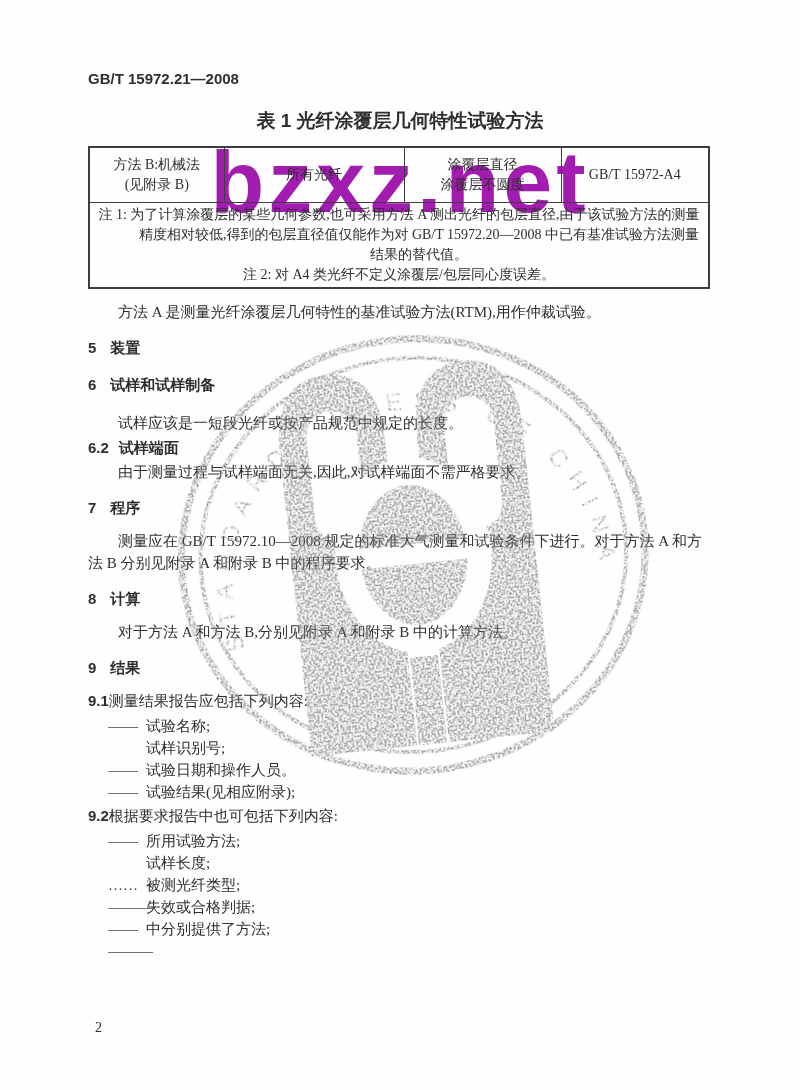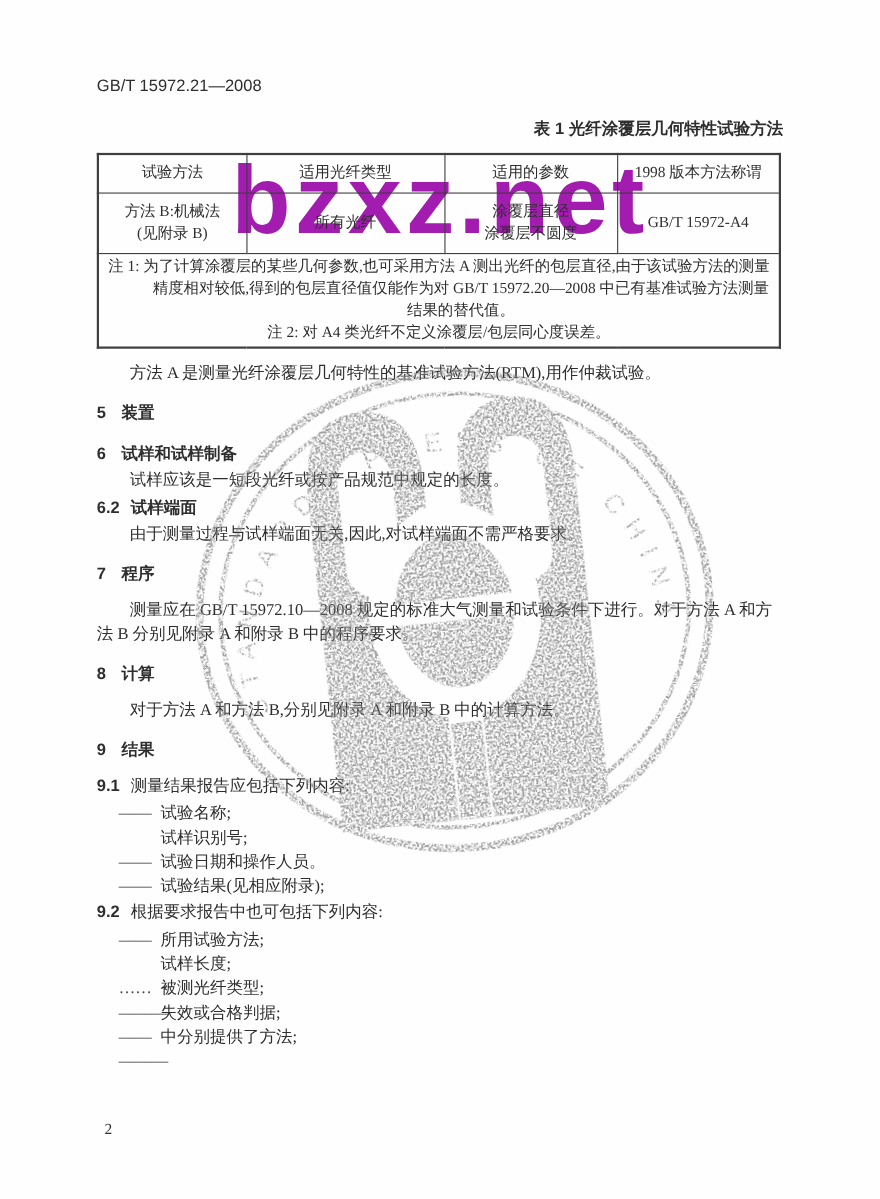--- a/index.html
+++ b/index.html
@@ -10,39 +10,39 @@
   
   .bz-watermark{
     position:absolute;left:88px;top:138px;width:624px;z-index:0;
     font-family:"Liberation Sans","DejaVu Sans",sans-serif;
     font-weight:bold;font-size:88px;line-height:1;letter-spacing:4px;
     color:#a21caf;text-align:center;user-select:none;
   }
   .stamp{position:absolute;left:163px;top:327px;z-index:2;transform:rotate(-6deg);opacity:.8;}
   
   .content{position:absolute;left:88px;top:70px;width:624px;z-index:1;}
-  .doc-code{font-family:"Liberation Sans","DejaVu Sans",sans-serif;font-weight:normal;font-size:15px;}
-  .table-title{margin-top:21px;text-align:right;font-family:"Liberation Sans","DejaVu Sans",sans-serif;font-weight:bold;font-size:15px;}
+  .doc-code{font-family:"Liberation Sans","DejaVu Sans",sans-serif;font-weight:bold;font-size:15px;}
+  .table-title{margin-top:21px;text-align:center;font-family:"Liberation Sans","DejaVu Sans",sans-serif;font-weight:bold;font-size:19px;}
   table.methods{width:620px;margin-top:12px;border-collapse:collapse;table-layout:fixed;background:transparent;}
   table.methods th,table.methods td{
     border:1px solid #3e3e3e;text-align:center;vertical-align:middle;
     font-size:14px;font-weight:normal;padding:2px 4px;line-height:20px;
   }
   table.methods{border:2px solid #3e3e3e;}
   table.methods th{height:30px;}
   tr.row-a td{height:60px;}
   tr.row-b td{height:50px;}
   td.notes-cell{text-align:left;font-size:13px;line-height:19px;padding:5px 8px 6px 10px;}
   .note{padding-left:40px;text-indent:-40px;}
   
   .para{margin:12px 0 0;font-size:15px;line-height:22px;text-indent:2em;}
   .sec-h{margin:15px 0 0;font-family:"Liberation Sans","DejaVu Sans",sans-serif;font-weight:bold;font-size:15px;line-height:20px;}
   .sec-h .num{margin-right:14px;}
   .lead{margin:12px 0 0;font-size:15px;line-height:22px;}
-  .lead .num{font-family:"Liberation Sans","DejaVu Sans",sans-serif;font-weight:bold;margin-right:10px;}
+  .lead .num{font-family:"Liberation Sans","DejaVu Sans",sans-serif;font-weight:bold;}
   ul.report{list-style:none;margin:3px 0 0;padding:0 0 0 20px;}
   ul.report li{font-size:15px;line-height:22px;}
   ul.report li .dash{display:inline-block;width:38px;color:#444;}
   .page-num{position:absolute;left:95px;top:1020px;font-size:14px;z-index:1;}
 </style>
 </head>
 <body>
 
 <div class="page">
 
@@ -91,26 +91,20 @@
     <div class="table-title">表 1  光纤涂覆层几何特性试验方法</div>
 
     <table class="methods">
       <colgroup>
         <col style="width:135px">
           <col style="width:180px">
           <col style="width:157px">
           <col style="width:148px">
       </colgroup>
       <tbody>
-          <tr>
-        <th>试验方法</th>
-        <th>适用光纤类型</th>
-        <th>适用的参数</th>
-        <th>1998 版本方法称谓</th>
-      </tr>
       <tr class="row-b">
         <td>
           <div>方法 B:机械法</div>
           <div>(见附录 B)</div>
         </td>
         <td>所有光纤</td>
         <td>
           <div>涂覆层直径</div>
           <div>涂覆层不圆度</div>
         </td>
@@ -124,21 +118,21 @@
       </tr>
     </tbody>
       </table>
 
     <p class="para">方法 A 是测量光纤涂覆层几何特性的基准试验方法(RTM),用作仲裁试验。</p>
 
     <div class="sec-h"><span class="num">5</span><span>装置</span></div>
 
     <div class="sec-h" style="margin-top:17px"><span class="num">6</span><span>试样和试样制备</span></div>
 
-    <p class="para" style="margin-top:3px">试样应该是一短段光纤或按产品规范中规定的长度。</p>
+    <p class="para" style="margin-top:17px">试样应该是一短段光纤或按产品规范中规定的长度。</p>
 
     <div class="sec-h" style="margin-top:4px"><span class="num" style="margin-right:10px">6.2</span><span>试样端面</span></div>
     <p class="para" style="margin-top:3px">由于测量过程与试样端面无关,因此,对试样端面不需严格要求。</p>
 
     <div class="sec-h"><span class="num">7</span><span>程序</span></div>
     <p class="para">测量应在 GB/T 15972.10—2008 规定的标准大气测量和试验条件下进行。对于方法 A 和方法 B 分别见附录 A 和附录 B 中的程序要求。</p>
 
     <div class="sec-h"><span class="num">8</span><span>计算</span></div>
     <p class="para">对于方法 A 和方法 B,分别见附录 A 和附录 B 中的计算方法。</p>
 

